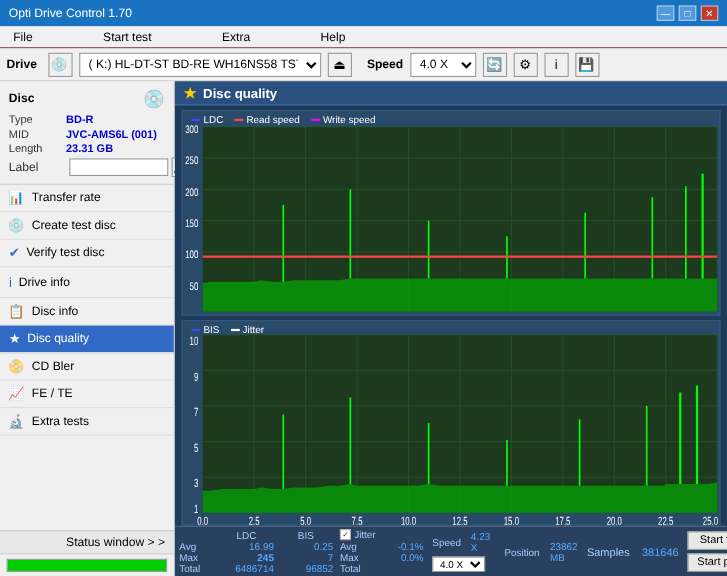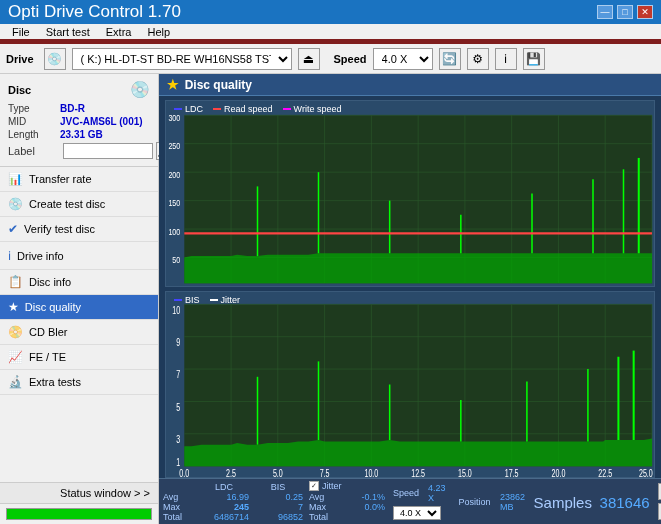--- a/index.html
+++ b/index.html
@@ -8,41 +8,42 @@
     
     .title-bar {
       background: #1a73c1;
       color: white;
       display: flex;
       align-items: center;
       justify-content: space-between;
       padding: 4px 8px;
       height: 24px;
     }
-    .title-bar-title { font-size: 17px; font-weight: normal; }
+    .title-bar-title { font-size: 11px; font-weight: normal; }
     .title-bar-controls { display: flex; gap: 4px; }
     .title-bar-btn {
       width: 16px; height: 14px;
       background: #5599dd;
       border: 1px solid #aaccee;
       color: white;
       font-size: 9px;
       cursor: pointer;
       display: flex; align-items: center; justify-content: center;
     }
     .title-bar-btn.close { background: #c0392b; }
 
     
     .menu-bar {
       background: #f0f0f0;
-      border-bottom: 5px solid #7f1d1d;
+      border-bottom: 1px solid #7f1d1d;
       display: flex;
       align-items: center;
       padding: 2px 4px;
       height: 20px;
+      gap: 48px;
     }
     .menu-item {
       padding: 1px 8px;
       cursor: pointer;
       font-size: 11px;
       color: #000;
     }
 
     
     .drive-bar {
@@ -602,21 +603,21 @@
             <option>4.0 X</option>
           </select>
         </div>
       </div>
 
       <div style="display:flex;flex-direction:row;margin-right:8px;">
         <div style="display:flex;gap:4px;font-size:9px;align-items:center;">
           <span style="color:#aaccff;width:46px;">Position</span>
           <span style="color:#55aaff;">23862 MB</span>
         </div>
-        <div style="display:flex;gap:20px;font-size:15px;align-items:center;margin-top:2px;">
+        <div style="display:flex;gap:4px;font-size:10px;align-items:center;margin-top:2px;">
           <span style="color:#aaccff;width:46px;">Samples</span>
           <span style="color:#55aaff;">381646</span>
         </div>
       </div>
 
       <div class="buttons-section">
         <button class="action-btn">Start full</button>
         <button class="action-btn">Start part</button>
       </div>
     </div>

